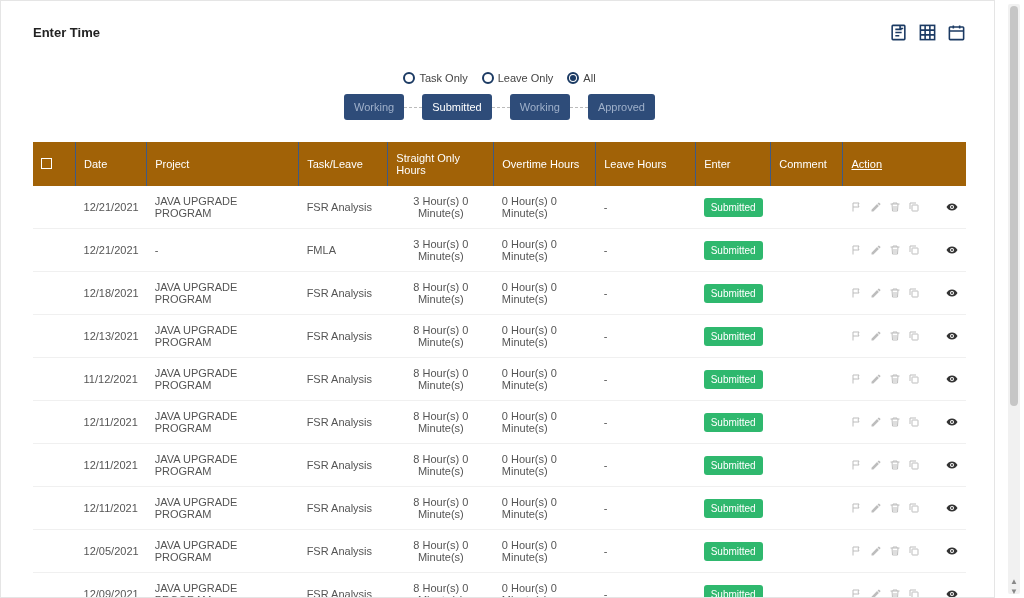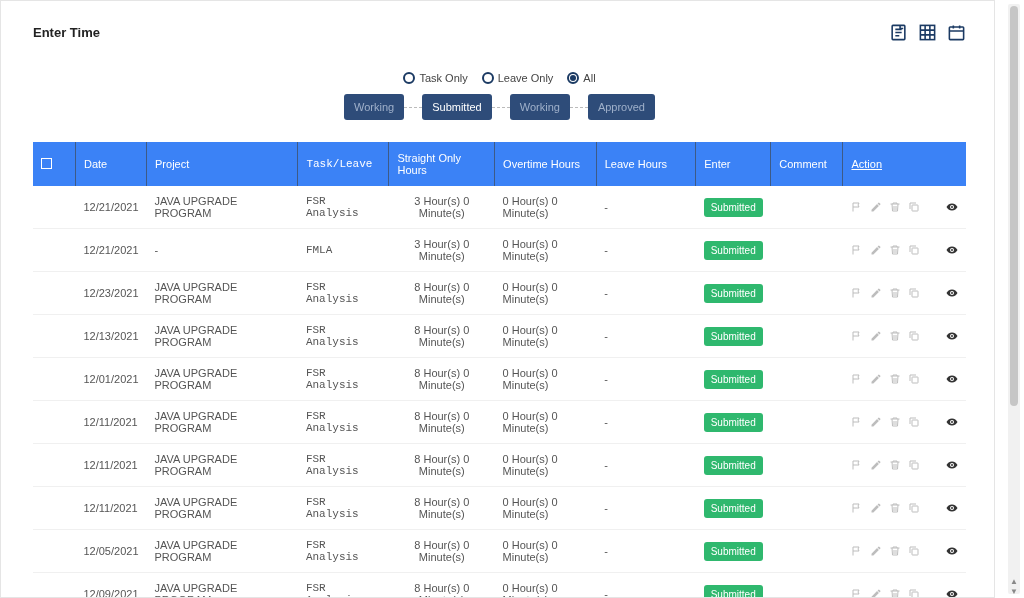--- a/index.html
+++ b/index.html
@@ -108,40 +108,40 @@
     width: 18px;
     height: 0;
     border-top: 1px dashed #bbb;
   }
 
   .table {
     width: 100%;
     border-collapse: collapse;
   }
   .table thead th {
-    background: #3b82f6;
+    background: #a16207;
     color: #fff;
     font-weight: 500;
     font-size: 11px;
     text-align: left;
     padding: 10px 8px;
     border-right: 1px solid #3d5a86;
   }
   .table thead th:last-child { border-right: none; text-decoration: underline; }
   .table tbody td {
     padding: 9px 8px;
     border-bottom: 1px solid #f0f0f0;
     font-size: 11px;
     color: #555;
     vertical-align: middle;
   }
   .col-check { width: 46px; text-align: center; }
   .col-date { width: 50px; font-weight: normal; color: #333; }
   .col-project { width: 170px; }
-  .col-task { width: 93px; font-family: Liberation Mono, monospace; }
+  .col-task { width: 93px; }
   .col-straight { width: 116px; text-align: center; }
   .col-ot { width: 111px; }
   .col-leave { width: 112px; }
   .col-status { width: 55px; }
   .col-comment { width: 74px; }
   .col-action { width: 110px; }
 
   .header-check {
     width: 11px;
     height: 11px;
@@ -357,21 +357,21 @@
                   <svg viewBox="0 0 24 24" width="14" height="12" fill="currentColor">
                     <path d="M12 5C7 5 2.73 8.11 1 12c1.73 3.89 6 7 11 7s9.27-3.11 11-7c-1.73-3.89-6-7-11-7zm0 11a4 4 0 1 1 0-8 4 4 0 0 1 0 8zm0-6a2 2 0 1 0 0 4 2 2 0 0 0 0-4z"></path>
                   </svg>
                 </span>
       </div>
     </td>
   </tr>
 
   <tr>
     <td class="col-check"></td>
-    <td class="col-date"><span>12/23/2021</span></td>
+    <td class="col-date"><span>12/18/2021</span></td>
     <td class="col-project"><span>JAVA UPGRADE PROGRAM</span></td>
     <td class="col-task"><span>FSR Analysis</span></td>
     <td class="col-straight"><span>8 Hour(s) 0 Minute(s)</span></td>
     <td class="col-ot"><span>0 Hour(s) 0 Minute(s)</span></td>
     <td class="col-leave"><span>-</span></td>
     <td class="col-status"><span class="badge">Submitted</span></td>
     <td class="col-comment"><span></span></td>
     <td class="col-action">
       <div class="action-icons">
         <span class="aicon">
@@ -443,21 +443,21 @@
                   <svg viewBox="0 0 24 24" width="14" height="12" fill="currentColor">
                     <path d="M12 5C7 5 2.73 8.11 1 12c1.73 3.89 6 7 11 7s9.27-3.11 11-7c-1.73-3.89-6-7-11-7zm0 11a4 4 0 1 1 0-8 4 4 0 0 1 0 8zm0-6a2 2 0 1 0 0 4 2 2 0 0 0 0-4z"></path>
                   </svg>
                 </span>
       </div>
     </td>
   </tr>
 
   <tr>
     <td class="col-check"></td>
-    <td class="col-date"><span>12/01/2021</span></td>
+    <td class="col-date"><span>11/12/2021</span></td>
     <td class="col-project"><span>JAVA UPGRADE PROGRAM</span></td>
     <td class="col-task"><span>FSR Analysis</span></td>
     <td class="col-straight"><span>8 Hour(s) 0 Minute(s)</span></td>
     <td class="col-ot"><span>0 Hour(s) 0 Minute(s)</span></td>
     <td class="col-leave"><span>-</span></td>
     <td class="col-status"><span class="badge">Submitted</span></td>
     <td class="col-comment"><span></span></td>
     <td class="col-action">
       <div class="action-icons">
         <span class="aicon">

